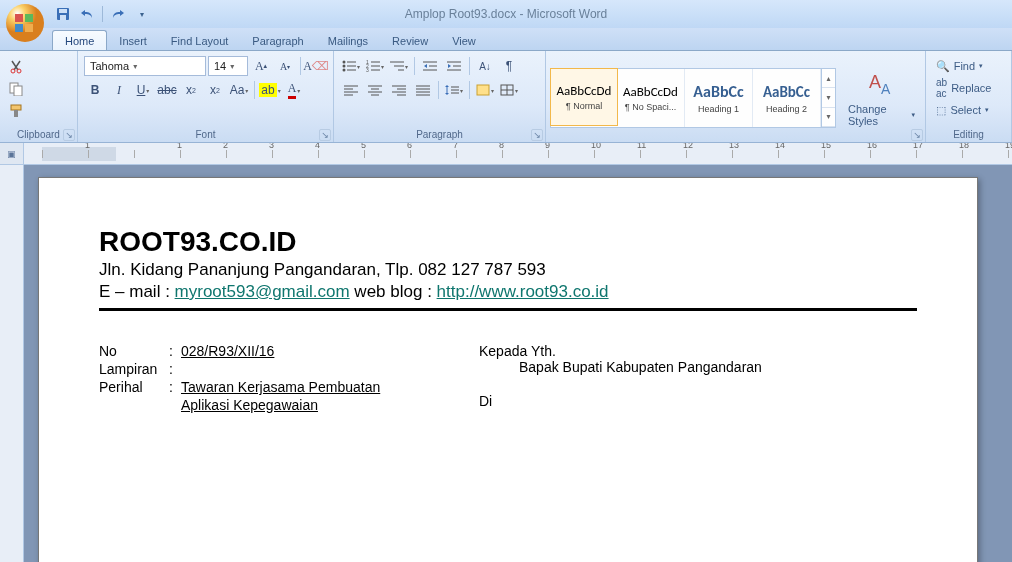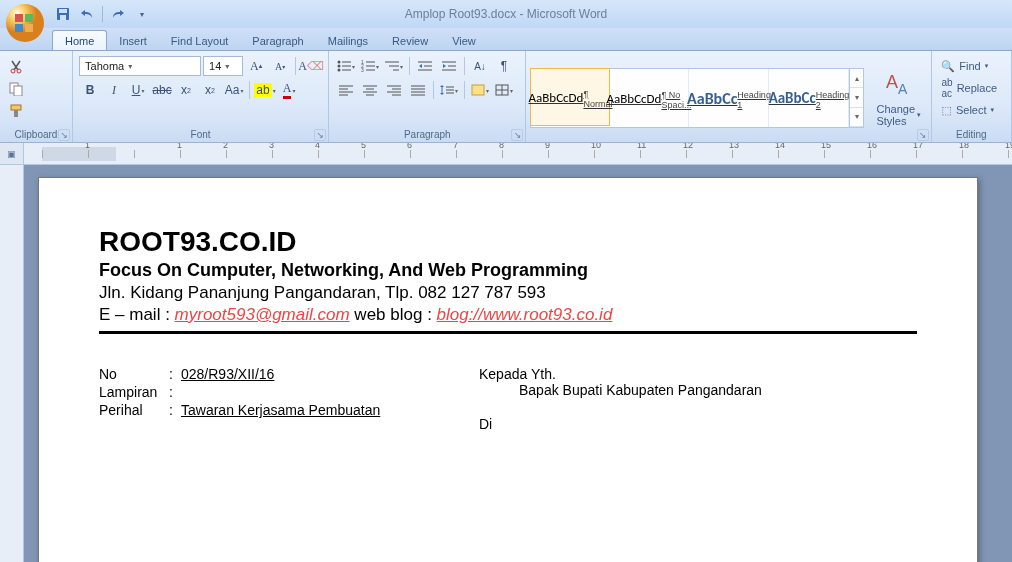--- a/index.html
+++ b/index.html
@@ -45,21 +45,21 @@
 .ico.tog { border:1px solid transparent; }
 .ico .drop { font-size:6px; margin-left:1px; color:#666; }
 .split-line { width:1px; height:18px; background:#b1c8e4; margin:0 2px; }
 
 
 .para-rows { display:flex; flex-direction:column; gap:4px; padding:2px; }
 
 
 .styles-body { display:flex; align-items:center; }
 .style-gallery { display:flex; border:1px solid #b1c8e4; background:#fefefe; }
-.style-item { width:80px; height:58px; border-right:1px solid #e2eaf4; display:flex; flex-direction:row; align-items:center; justify-content:center; padding:2px;text-decoration:underline; }
+.style-item { width:68px; height:58px; border-right:1px solid #e2eaf4; display:flex; flex-direction:column; align-items:center; justify-content:center; padding:2px; }
 .style-item.sel { border:1px solid #f2b84b; background:#fff7e6; margin:-1px;}
 .style-prev { font-family:Calibri,sans-serif; font-size:13px; color:#000; }
 .style-prev.blue { color:#365f91; font-weight:bold; }
 .style-name { font-size:9px; color:#444; margin-top:3px; }
 .gallery-more { width:14px; display:flex; flex-direction:column; border-left:1px solid #b1c8e4; }
 .gallery-more div { flex:1; display:flex; align-items:center; justify-content:center; font-size:8px; color:#666; border-bottom:1px solid #d8e2ef; }
 
 
 .edit-col { display:flex; flex-direction:column; gap:2px; padding:2px 4px; }
 .edit-item { display:flex; align-items:center; gap:4px; font-size:11px; color:#3d5c85; height:20px; padding:0 2px;}
@@ -77,21 +77,21 @@
 .doc-area { display:flex; height:399px; background:#8196b5; }
 .vruler { width:24px; background:#e8eef7; border-right:1px solid #b1c8e4; }
 .page-wrap { flex:1; overflow:auto; padding:12px 0 0 14px; }
 .page { width:940px; min-height:500px; background:#fff; border:1px solid #777; box-shadow:2px 2px 6px rgba(0,0,0,.3); padding:48px 60px 0; }
 
 .doc-head { font-family:Tahoma,sans-serif; color:#000; }
 .doc-title { font-size:28px; font-weight:bold; }
 .doc-sub { font-size:18px; font-weight:bold; margin-top:2px; }
 .doc-addr { font-size:17px; margin-top:2px; }
 .doc-mail { font-size:17px; margin-top:2px; }
-.doc-mail a { color:#ef4444; text-decoration:underline;font-style:italic; }
+.doc-mail a { color:#0f766e; text-decoration:underline; }
 .doc-hr { border:none; border-top:3px solid #000; margin:6px 0 0; }
 
 .doc-body { margin-top:32px; font-family:Tahoma,sans-serif; font-size:14px; color:#000; display:flex; }
 .col-l { width:380px; }
 .col-r { flex:1; }
 .line { display:flex; margin-bottom:2px; }
 .lbl2 { width:70px; }
 .sep2 { width:12px; }
 .val2 { flex:1;text-decoration:underline; }
 .indent { margin-left:40px; }
@@ -428,24 +428,23 @@
     <div class="ruler-inner" id="ruler-h"><div class="ruler-seg"><span></span></div><div class="ruler-seg"><span>1</span></div><div class="ruler-seg"><span></span></div><div class="ruler-seg"><span>1</span></div><div class="ruler-seg"><span>2</span></div><div class="ruler-seg"><span>3</span></div><div class="ruler-seg"><span>4</span></div><div class="ruler-seg"><span>5</span></div><div class="ruler-seg"><span>6</span></div><div class="ruler-seg"><span>7</span></div><div class="ruler-seg"><span>8</span></div><div class="ruler-seg"><span>9</span></div><div class="ruler-seg"><span>10</span></div><div class="ruler-seg"><span>11</span></div><div class="ruler-seg"><span>12</span></div><div class="ruler-seg"><span>13</span></div><div class="ruler-seg"><span>14</span></div><div class="ruler-seg"><span>15</span></div><div class="ruler-seg"><span>16</span></div><div class="ruler-seg"><span>17</span></div><div class="ruler-seg"><span>18</span></div><div class="ruler-seg"><span>19</span></div></div>
   </div>
 </div>
 
 <div class="doc-area">
   <div class="vruler"></div>
   <div class="page-wrap">
     <div class="page">
       <div class="doc-head">
         <div class="doc-title">ROOT93.CO.ID</div>
-        <div class="doc-sub">Focus On Cumputer, Networking, And Web Programming</div>
         <div class="doc-addr">Jln. Kidang Pananjung Pangandaran, Tlp. 082 127 787 593</div>
         <div class="doc-mail">
-          <span>E – mail : </span><a>myroot593@gmail.com</a><span> web blog : </span><a>blog://www.root93.co.id</a>
+          <span>E – mail : </span><a>myroot593@gmail.com</a><span> web blog : </span><a>http://www.root93.co.id</a>
         </div>
         <hr class="doc-hr">
       </div>
       <div class="doc-body">
         <div class="col-l">
           <div class="line">
               <div class="lbl2">No</div>
               <div class="sep2">:</div>
               <div class="val2">028/R93/XII/16</div>
             </div>
@@ -455,20 +454,21 @@
               <div class="val2"></div>
             </div>
           <div class="line">
               <div class="lbl2">Perihal</div>
               <div class="sep2">:</div>
               <div class="val2">Tawaran Kerjasama Pembuatan</div>
             </div>
           <div class="line">
               <div class="lbl2"></div>
               <div class="sep2"></div>
+              <div class="val2">Aplikasi Kepegawaian</div>
             </div>
         </div>
         <div class="col-r">
           <div>Kepada Yth.</div>
           <div class="indent">Bapak Bupati Kabupaten Pangandaran</div>
           <div style="height:18px;"></div>
           <div>Di</div>
         </div>
       </div>
     </div>

